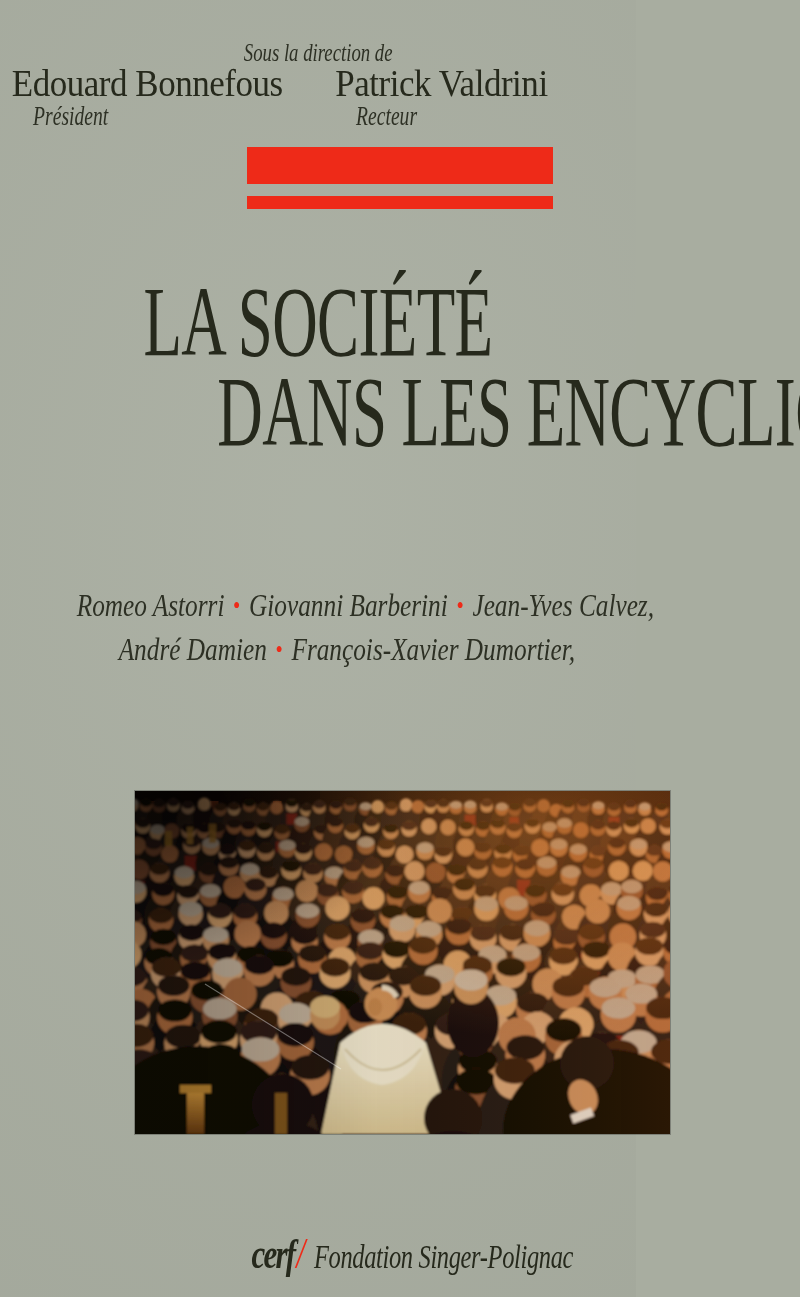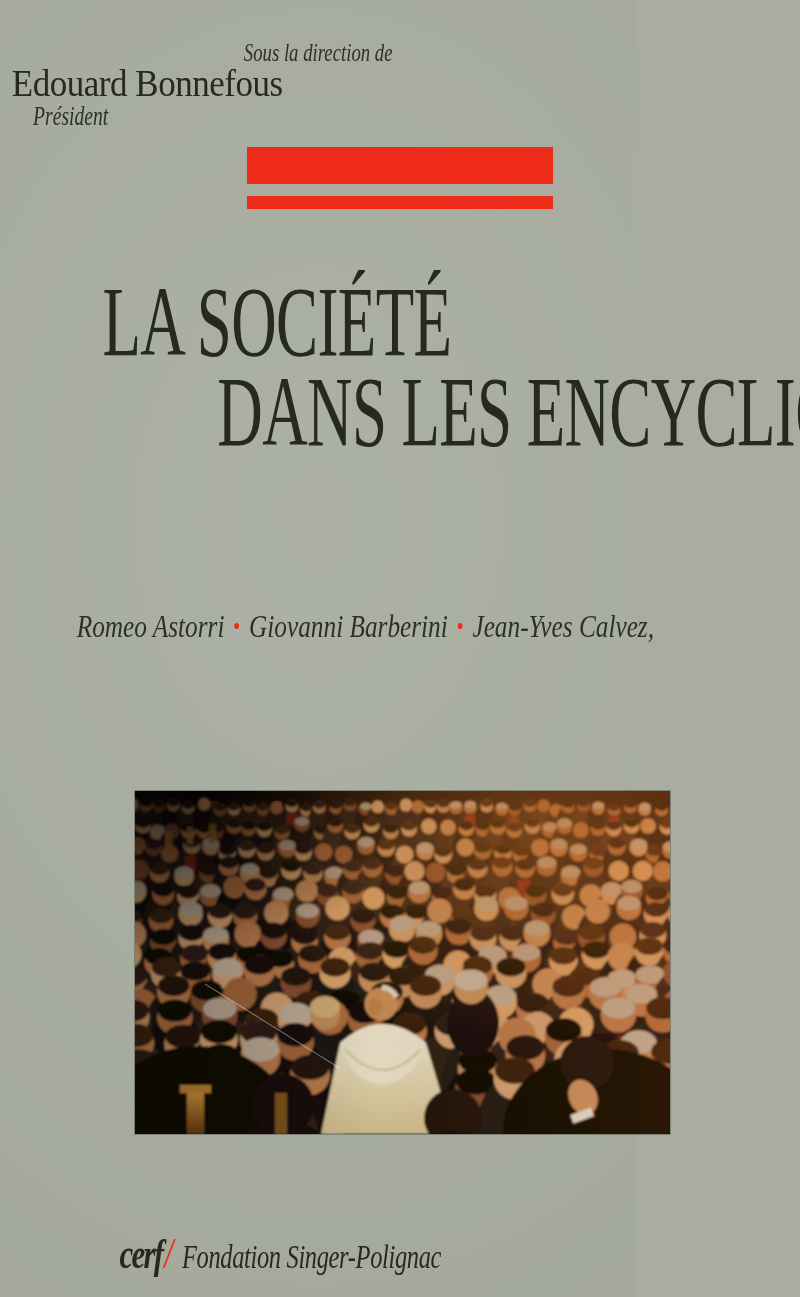--- a/index.html
+++ b/index.html
@@ -39,68 +39,73 @@
   .editor-2{left:326px;width:474px;}
   .editor-name{font-size:38px;line-height:44px;height:44px;color:var(--ink);letter-spacing:-.5px;}
   .editor-role{font-size:28px;line-height:22px;height:22px;font-style:italic;color:var(--text);padding-left:17px;}
 
   .bar{position:absolute;left:247px;width:306px;background:var(--red);}
   .bar-thick{top:147px;height:37px;}
   .bar-thin{top:196px;height:13px;}
 
   .title{
     position:absolute;top:277px;left:0;width:100%;
-    font-weight:normal;color:var(--ink);text-align:left;
+    font-weight:normal;color:var(--ink);text-align:center;
   }
   .title-line{height:90px;line-height:90px;font-size:100px;letter-spacing:-1px;}
 
   .authors{
-    position:absolute;top:604px;left:0;width:100%;text-align:right;
+    position:absolute;top:583px;left:0;width:100%;text-align:right;
     font-style:italic;color:var(--text);
   }
   .author-line{height:44px;line-height:44px;font-size:32px;}
   .bullet{color:var(--red);font-style:normal;font-size:.82em;margin:0 11px;position:relative;top:-2px;}
 
   .photo-frame{
     position:absolute;left:135px;top:791px;width:535px;height:343px;
     background:#1a0d06;box-shadow:0 0 0 1px rgba(0,0,0,.25);
   }
   .photo-frame svg{display:block;}
 
   .publisher{
-    position:absolute;top:1230px;left:16px;width:100%;height:46px;
-    text-align:left;color:var(--ink);padding-left:41px;
+    position:absolute;top:1230px;left:0;width:100%;height:46px;
+    text-align:right;color:var(--ink);padding-left:41px;
   }
   .pub-inner{display:inline-flex;align-items:baseline;}
   .cerf{font-size:43px;line-height:46px;font-weight:bold;font-style:italic;letter-spacing:-2.5px;}
   .slash{font-size:45px;line-height:46px;font-style:italic;color:var(--red);margin-left:3px;}
   .fondation{font-size:34px;line-height:46px;font-style:italic;margin-left:12px;letter-spacing:-.5px;}
 </style>
 </head>
 <body>
 
 <div class="cover">
 
   <div class="direction"><span class="sx75">Sous la direction de</span></div>
 
   <div class="editor editor-1">
     <div class="editor-name"><span class="sx92">Edouard Bonnefous</span></div>
     <div class="editor-role"><span class="sx70">Président</span></div>
   </div>
+  <div class="editor editor-2">
+    <div class="editor-name"><span class="sx92">Patrick Valdrini</span></div>
+    <div class="editor-role"><span class="sx70">Recteur</span></div>
+  </div>
 
   <div class="bar bar-thick"></div>
   <div class="bar bar-thin"></div>
 
   <h1 class="title">
     <div class="title-line"><span class="sx63">LA SOCIÉTÉ</span></div>
     <div class="title-line"><span class="sx63">DANS LES ENCYCLIQUES</span></div>
   </h1>
 
   <div class="authors">
       <div class="author-line"><span class="sx79"><span>Romeo Astorri</span><span class="bullet">•</span><span>Giovanni Barberini</span><span class="bullet">•</span><span>Jean-Yves Calvez,</span></span></div>
+      <div class="author-line"><span class="sx79"><span>André Damien</span><span class="bullet">•</span><span>François-Xavier Dumortier,</span></span></div>
     </div>
 
   <div class="photo-frame" aria-label="Pope John Paul II in a white cassock standing amid a dense auditorium crowd of dark-suited attendees">
       <svg xmlns="http://www.w3.org/2000/svg" viewBox="0 0 535 343" width="535" height="343">
         <defs>
           <linearGradient id="pbg" x1="0" y1="0" x2="0" y2="1">
             <stop offset="0" stop-color="#150b05"></stop>
             <stop offset="1" stop-color="#32190c"></stop>
           </linearGradient>
           <linearGradient id="pgown" x1="0" y1="0" x2="0" y2="1">

